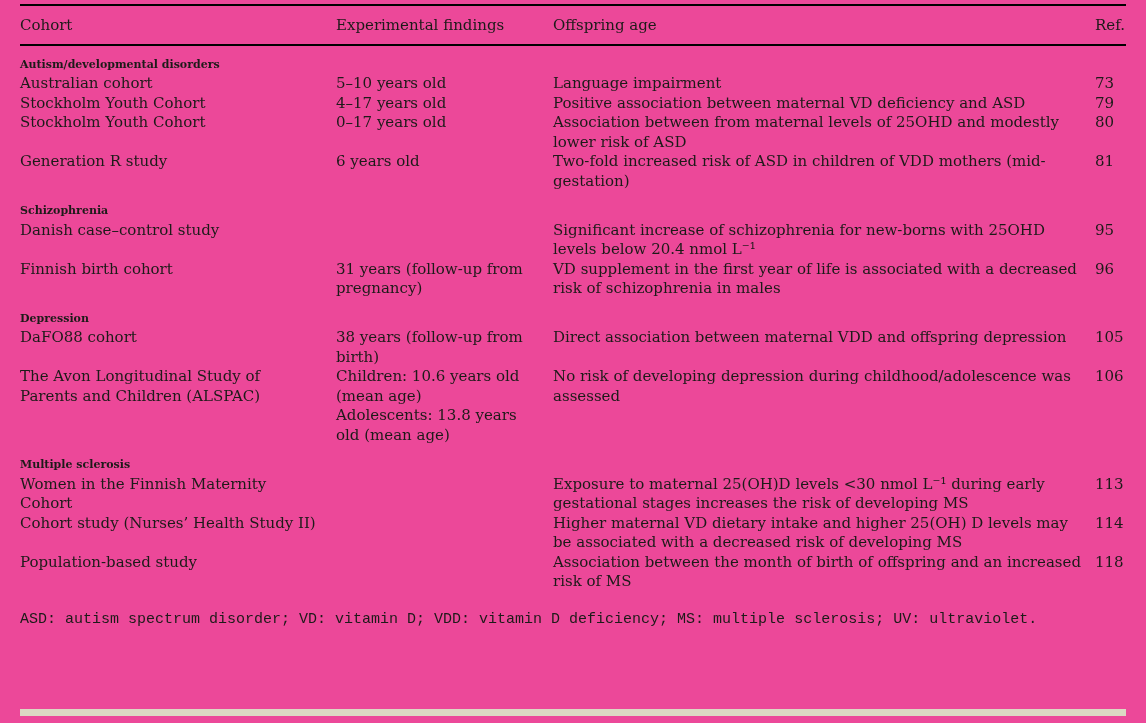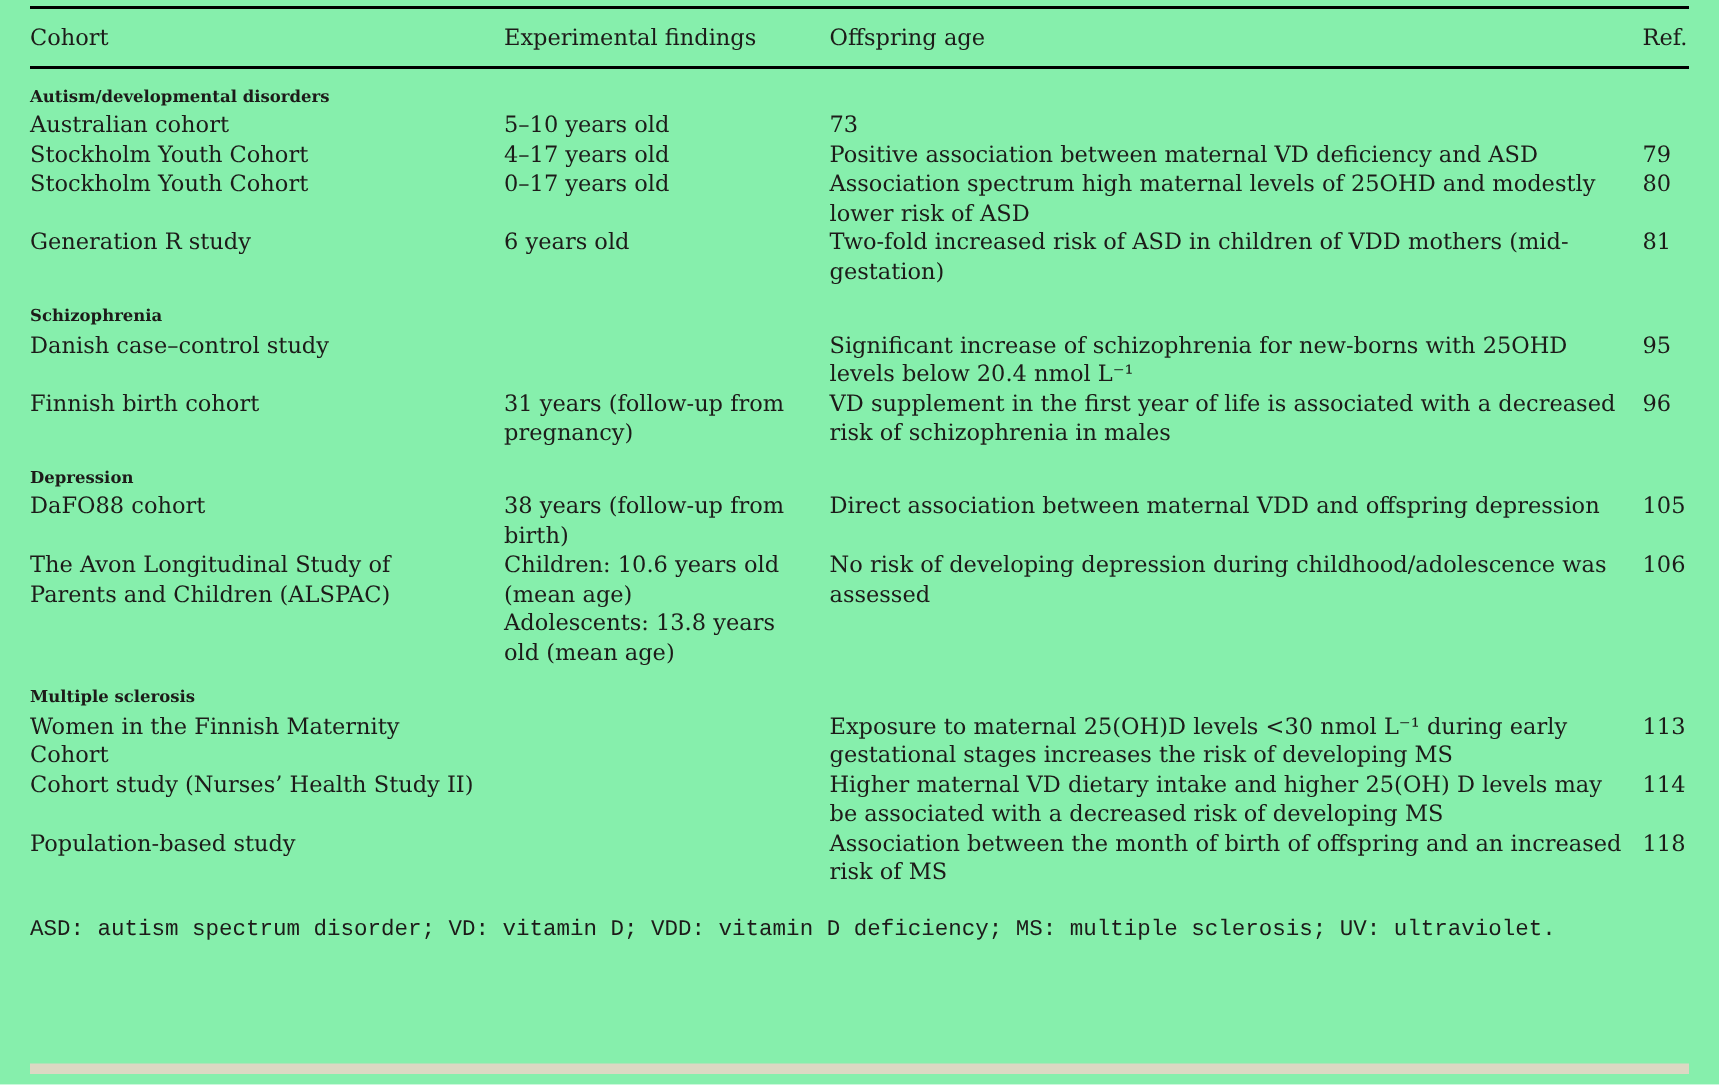--- a/index.html
+++ b/index.html
@@ -1,18 +1,18 @@
 <!DOCTYPE html>
 <html><head>
 <meta charset="utf-8">
 <style>
   * { margin: 0; padding: 0; box-sizing: border-box; }
   html, body { width: 1146px; height: 723px; background: #ffffff; overflow: hidden; }
   body { font-family: "DejaVu Serif", "Liberation Serif", serif; color: #1d1b19; }
-  .page { position: relative; width: 1146px; height: 723px; background: #86efac; }
+  .page { position: relative; width: 1146px; height: 723px; background: #ec4899; }
 
   .tablewrap { position: absolute; left: 20px; top: 4px; width: 1106px; }
   .toprule { border-top: 2px solid #000000; }
 
   .header-row {
     display: grid;
     grid-template-columns: 316px 217px 542px 31px;
     padding: 10px 0 8px 0;
     border-bottom: 2px solid #000000;
     font-size: 15px;
@@ -65,32 +65,33 @@
       <div class="cell c4">Ref.</div>
     </div>
 
     <div class="tbody">
 
       <div class="section">
         <div class="section-title">Autism/developmental disorders</div>
         <div class="row">
           <div class="cell c1">Australian cohort</div>
           <div class="cell c2">5–10 years old</div>
+          <div class="cell c3">Language impairment</div>
           <div class="cell c4">73</div>
         </div>
         <div class="row">
           <div class="cell c1">Stockholm Youth Cohort</div>
           <div class="cell c2">4–17 years old</div>
           <div class="cell c3">Positive association between maternal VD deficiency and ASD</div>
           <div class="cell c4">79</div>
         </div>
         <div class="row">
           <div class="cell c1">Stockholm Youth Cohort</div>
           <div class="cell c2">0–17 years old</div>
-          <div class="cell c3">Association spectrum high maternal levels of 25OHD and modestly lower risk of ASD</div>
+          <div class="cell c3">Association between from maternal levels of 25OHD and modestly lower risk of ASD</div>
           <div class="cell c4">80</div>
         </div>
         <div class="row">
           <div class="cell c1">Generation R study</div>
           <div class="cell c2">6 years old</div>
           <div class="cell c3">Two-fold increased risk of ASD in children of VDD mothers (mid-gestation)</div>
           <div class="cell c4">81</div>
         </div>
       </div>
 

